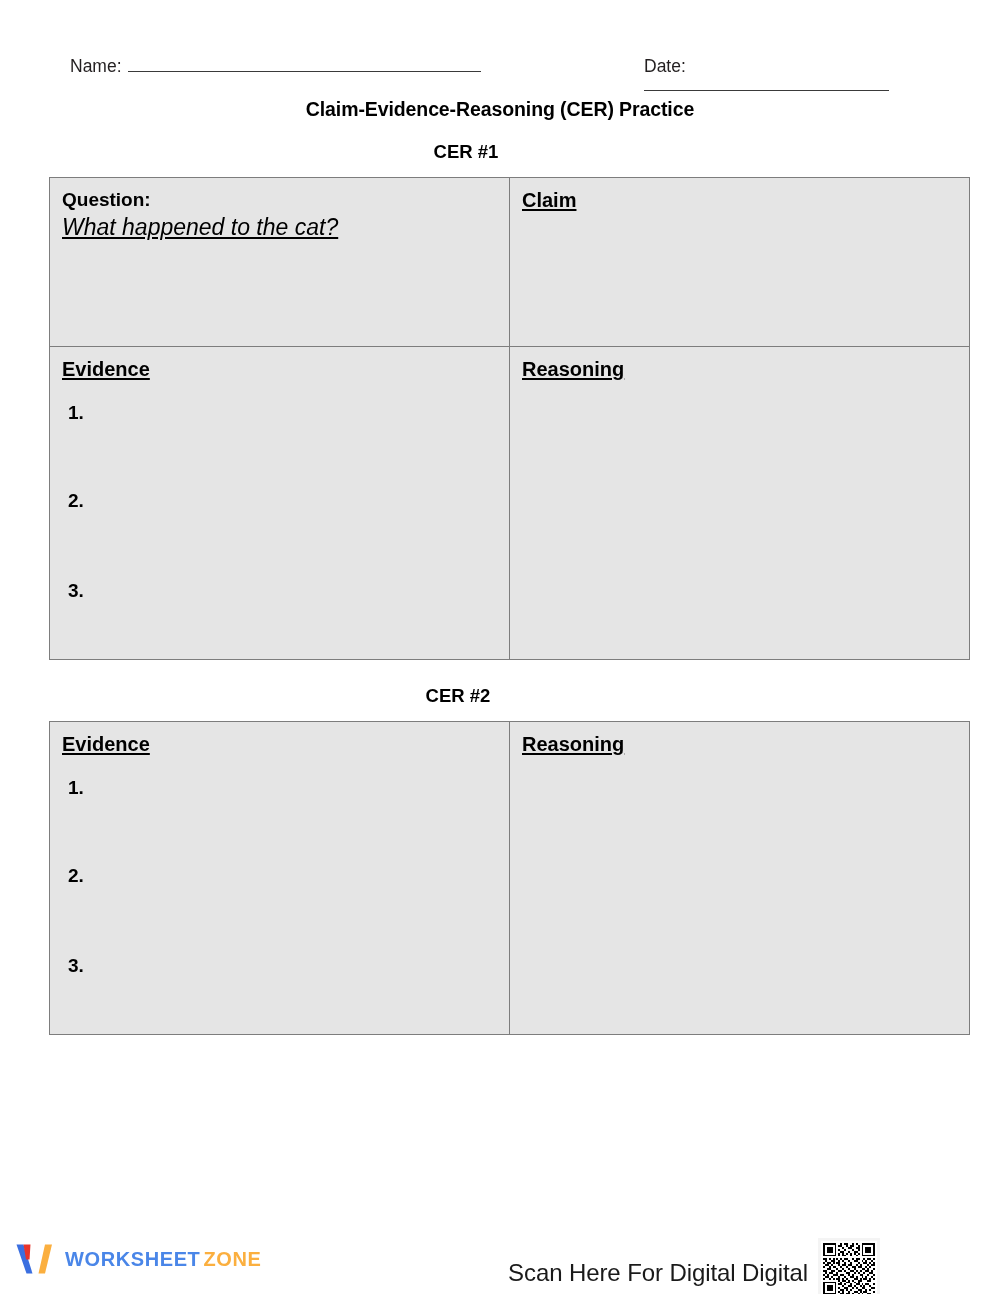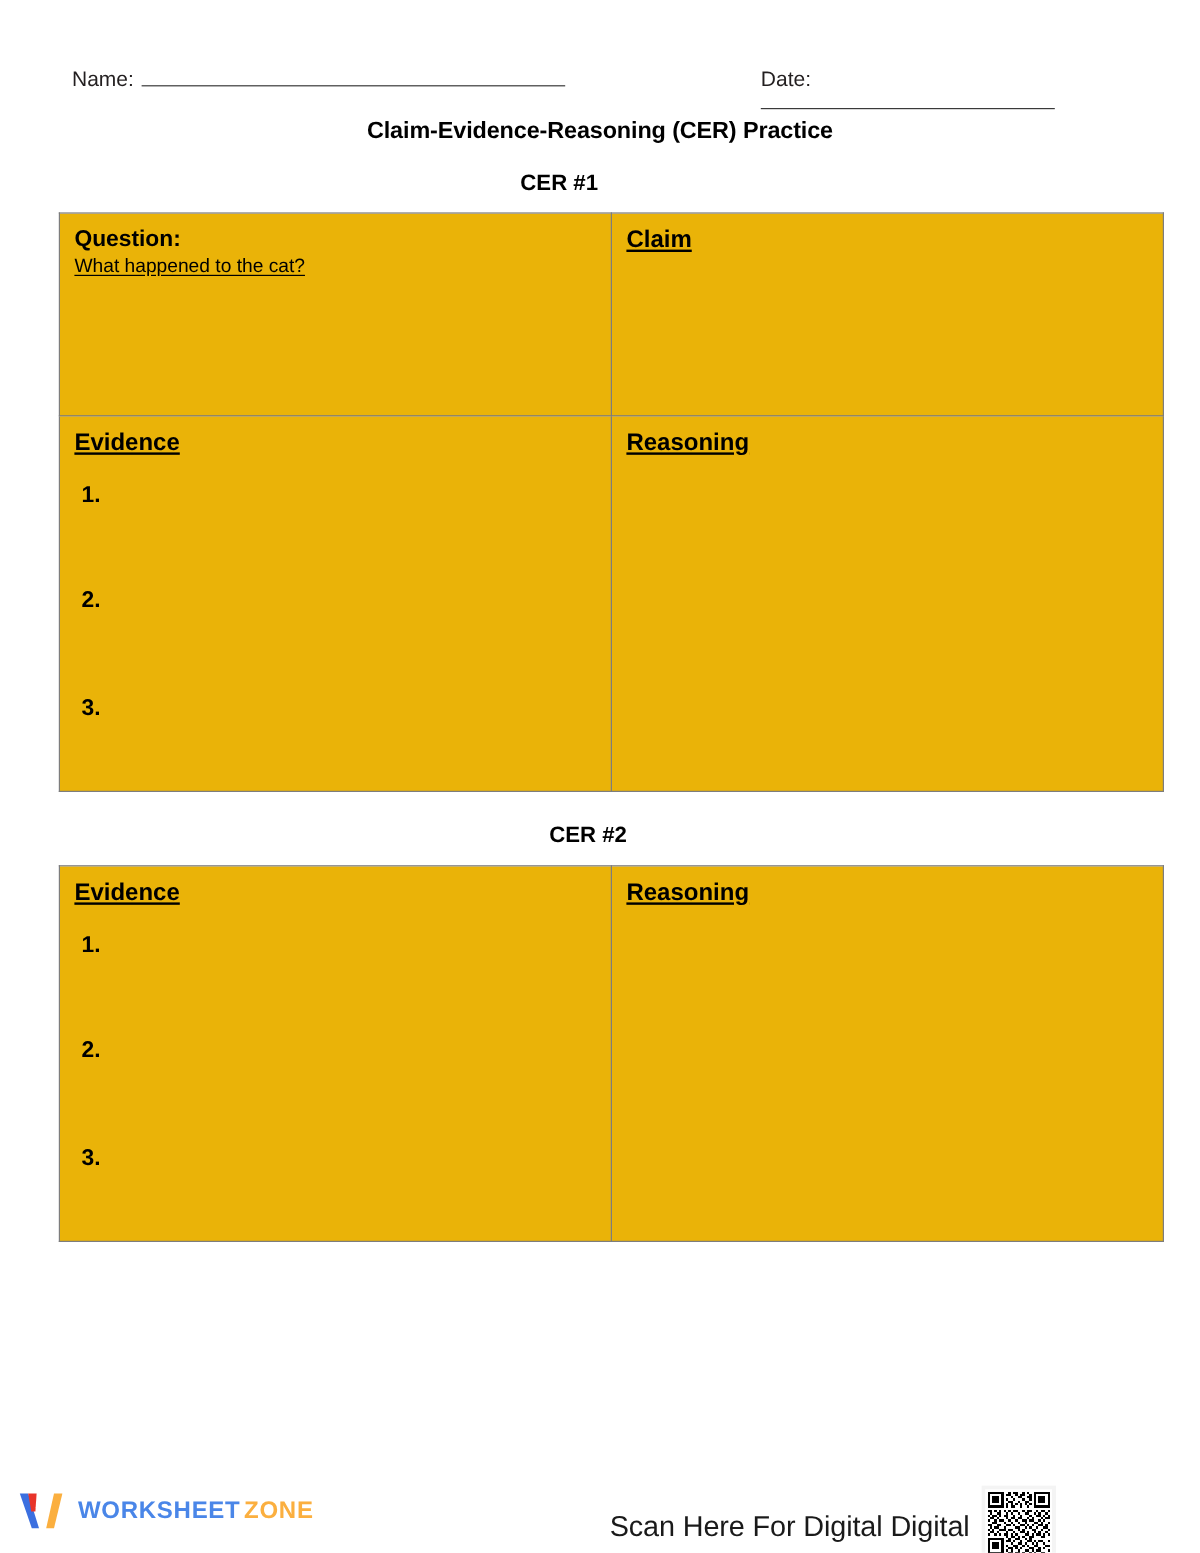--- a/index.html
+++ b/index.html
@@ -11,21 +11,21 @@
     width: 1000px; height: 1294px;
     position: relative;
     font-family: "Liberation Sans", sans-serif;
     color: #000000;
     overflow: hidden;
   }
 
   
   .name-date-row {
     position: absolute;
-    top: 56px; left: 4px; width: 796px;
+    top: 56px; left: 14px; width: 796px;
     height: 26px;
   }
   .field {
     position: absolute;
     display: flex;
     align-items: baseline;
     font-size: 17.5px;
     color: #231f20;
     white-space: nowrap;
   }
@@ -50,56 +50,57 @@
     letter-spacing: -0.1px;
   }
   .section-label {
     position: absolute;
     left: 0; width: 916px;
     text-align: center;
     font-size: 18.5px;
     font-weight: bold;
   }
   .section-label-1 { top: 141px; padding-left: 16px; }
-  .section-label-2 { top: 685px; margin-left: 32px; }
+  .section-label-2 { top: 685px; }
 
   
   .cer-table {
     position: absolute;
     left: 49px;
     width: 920px;
     border-collapse: collapse;
     table-layout: fixed;
   }
   .cer-table-1 { top: 177px; }
   .cer-table-2 { top: 721px; }
 
   .cer-table td {
     border: 1.3px solid #7d7d7d;
     vertical-align: top;
     padding: 0;
-    background: #eab308;
+    background: #e5e5e5;
   }
   .col-left  { width: 460px; }
   .col-right { width: 460px; }
 
   .cell-inner {
     padding: 10px 14px 8px 12px;
     height: 100%;
   }
 
   
   .row-question td { height: 169px; }
   .q-label {
     font-size: 19px;
     font-weight: bold;
     line-height: 1.24;
   }
   .q-text {
-    font-size: 16px;
+    font-size: 23px;
+    font-style: italic;
     text-decoration: underline;
     text-underline-offset: 2px;
     line-height: 1.3;
     display: inline-block;
     margin-top: 1px;
   }
 
   
   .row-evidence td { height: 292px; }
   .panel-heading {

